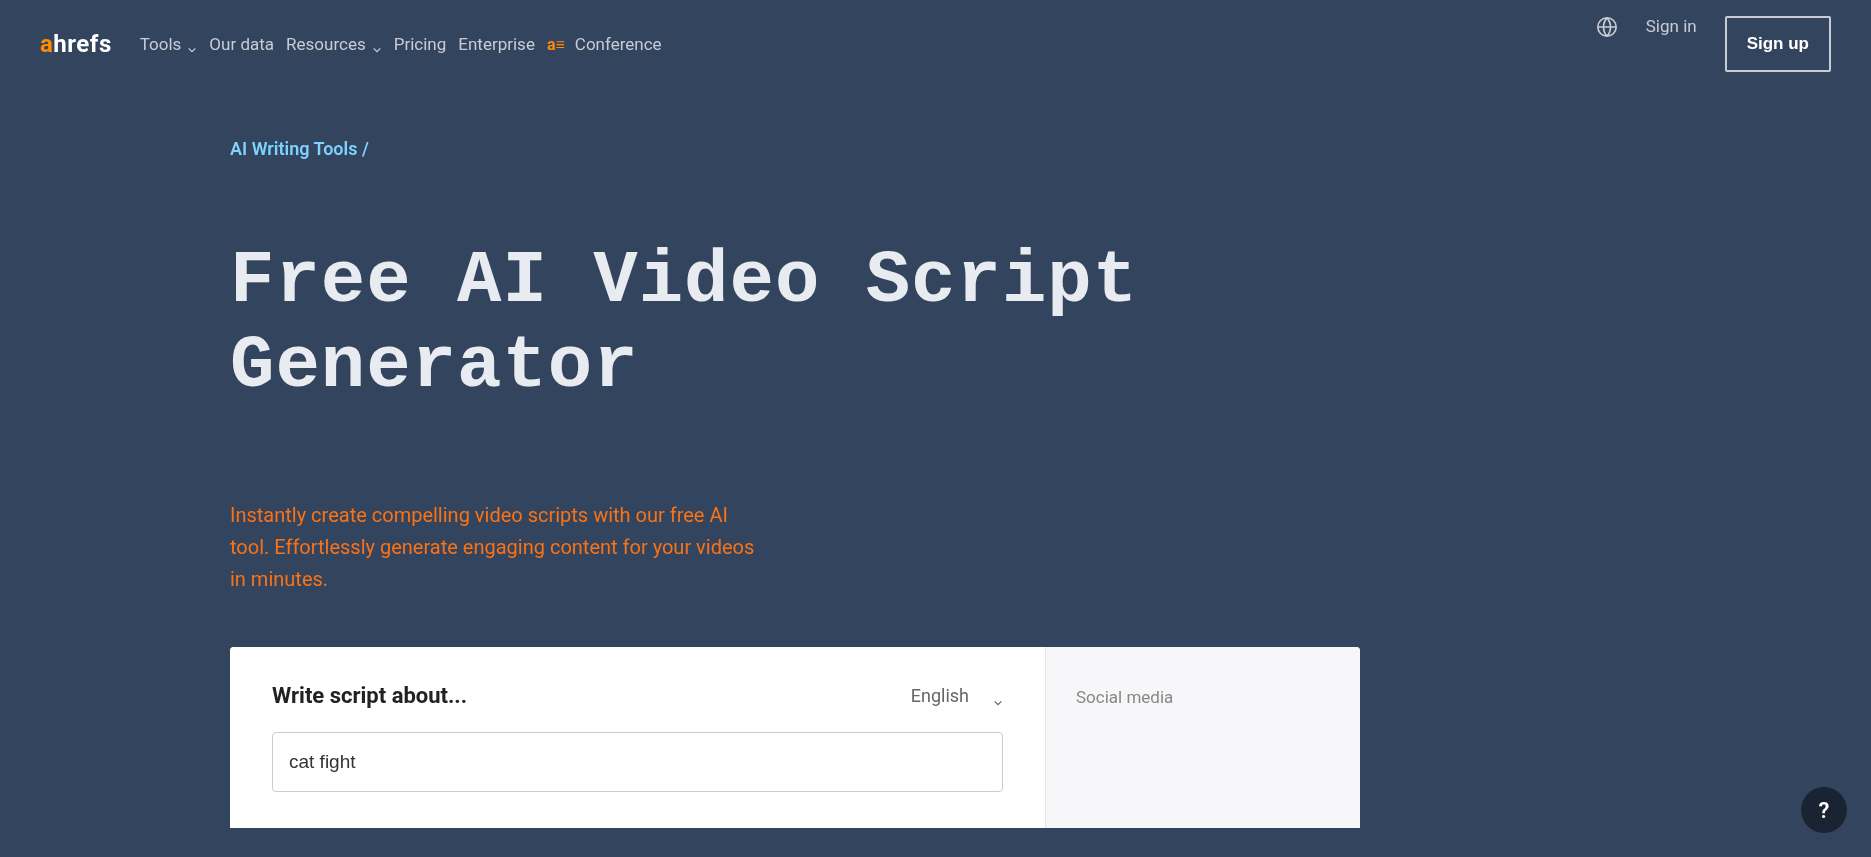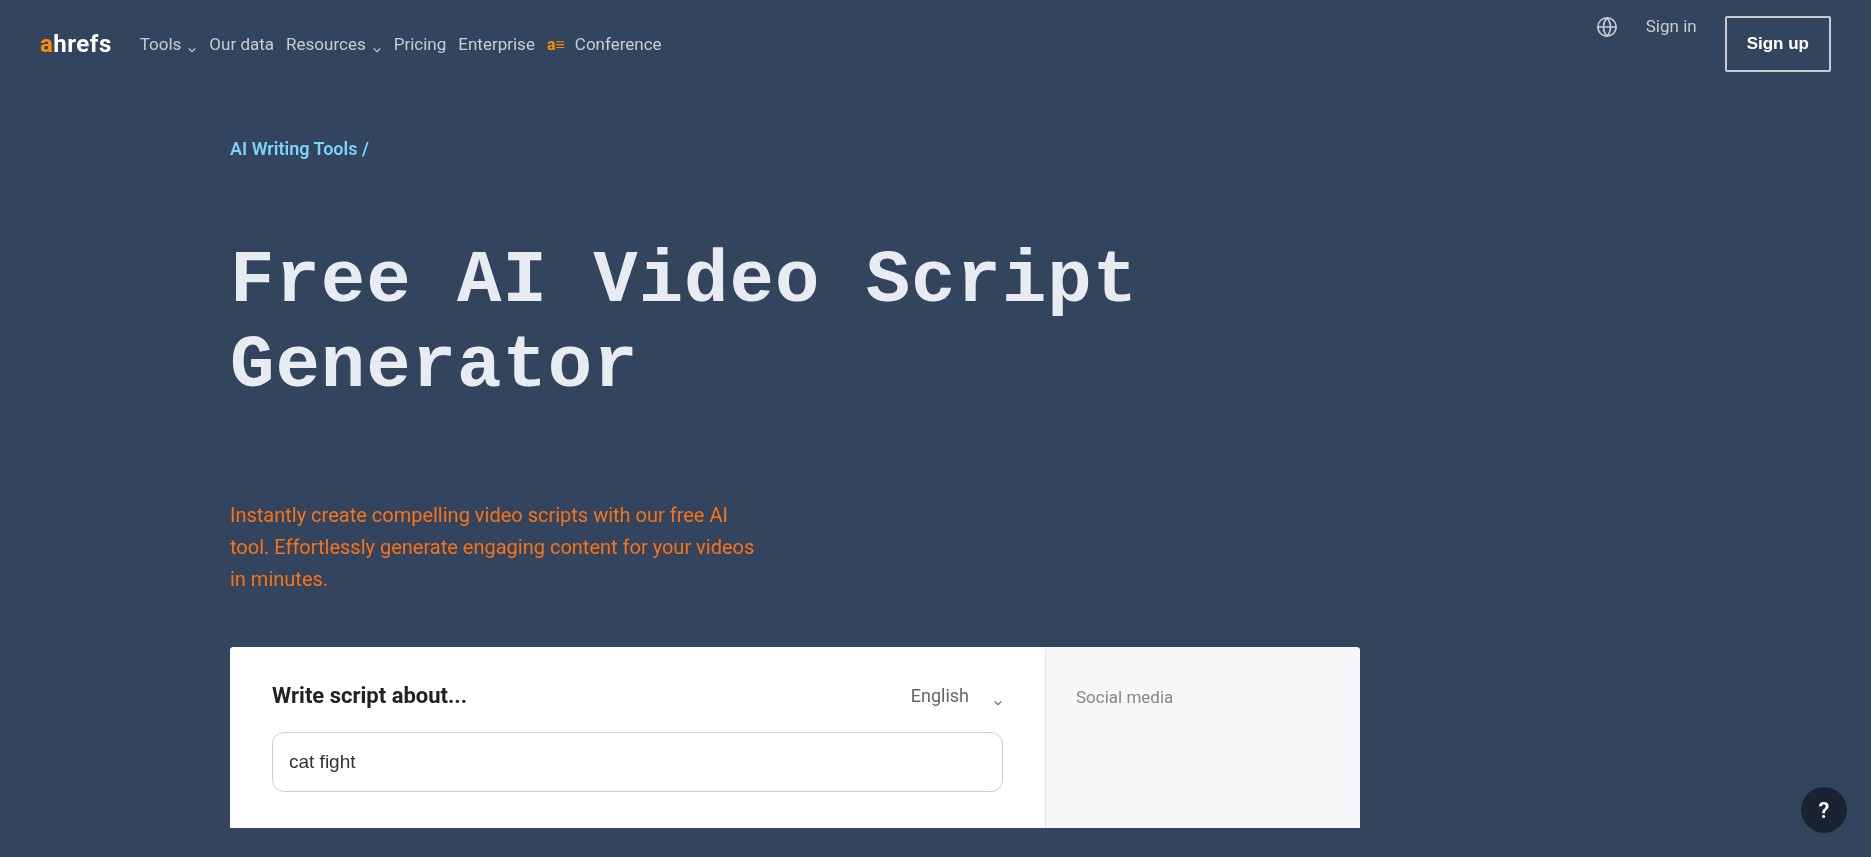--- a/index.html
+++ b/index.html
@@ -20,21 +20,21 @@
 .main{padding:50px 0 0 230px;max-width:1400px}
 .breadcrumb{color:#7dd3fc;font-size:18px;font-weight:600;margin-bottom:80px}
 .hero-title{font-size:74px;font-weight:700;color:#e8ebf0;line-height:1.15;letter-spacing:1px;margin-bottom:90px;font-family:'Courier New',monospace;max-width:980px}
 .hero-subtitle{font-size:20px;color:#f97316;line-height:1.6;max-width:530px;margin-bottom:52px}
 .form-container{display:flex;background:#fef9c3;color:#333;width:1130px;border-radius:4px 4px 0 0;overflow:hidden}
 .form-left{flex:1;padding:36px 42px;background:#fff}
 .form-right{width:315px;padding:40px 30px;background:#f7f7f9;border-left:1px solid #e5e5e8}
 .form-header{display:flex;justify-content:space-between;align-items:center;margin-bottom:24px}
 .form-label{font-size:22px;font-weight:700;color:#222}
 .lang-select{display:flex;align-items:center;gap:24px;color:#666;font-size:18px;cursor:pointer}
-.text-input{width:100%;padding:18px 16px;font-size:19px;border:1px solid #ccc;border-radius:12px;outline:none;color:#333}
+.text-input{width:100%;padding:18px 16px;font-size:19px;border:1px solid #ccc;border-radius:4px;outline:none;color:#333}
 .side-label{color:#888;font-size:17px;margin-bottom:16px}
 .select-box{width:100%;padding:14px 16px;font-size:18px;border:1px solid #ccc;border-radius:4px;background:#fff;color:#333;display:flex;justify-content:space-between;align-items:center;cursor:pointer}
 .help-btn{position:fixed;bottom:24px;right:24px;width:46px;height:46px;border-radius:50%;background:#1a2332;color:#fff;display:flex;align-items:center;justify-content:center;font-size:22px;font-weight:600;cursor:pointer}
 </style>
 </head>
 <body>
 
 <header class="header">
   <div class="logo">
     <span class="logo-a">a</span>

